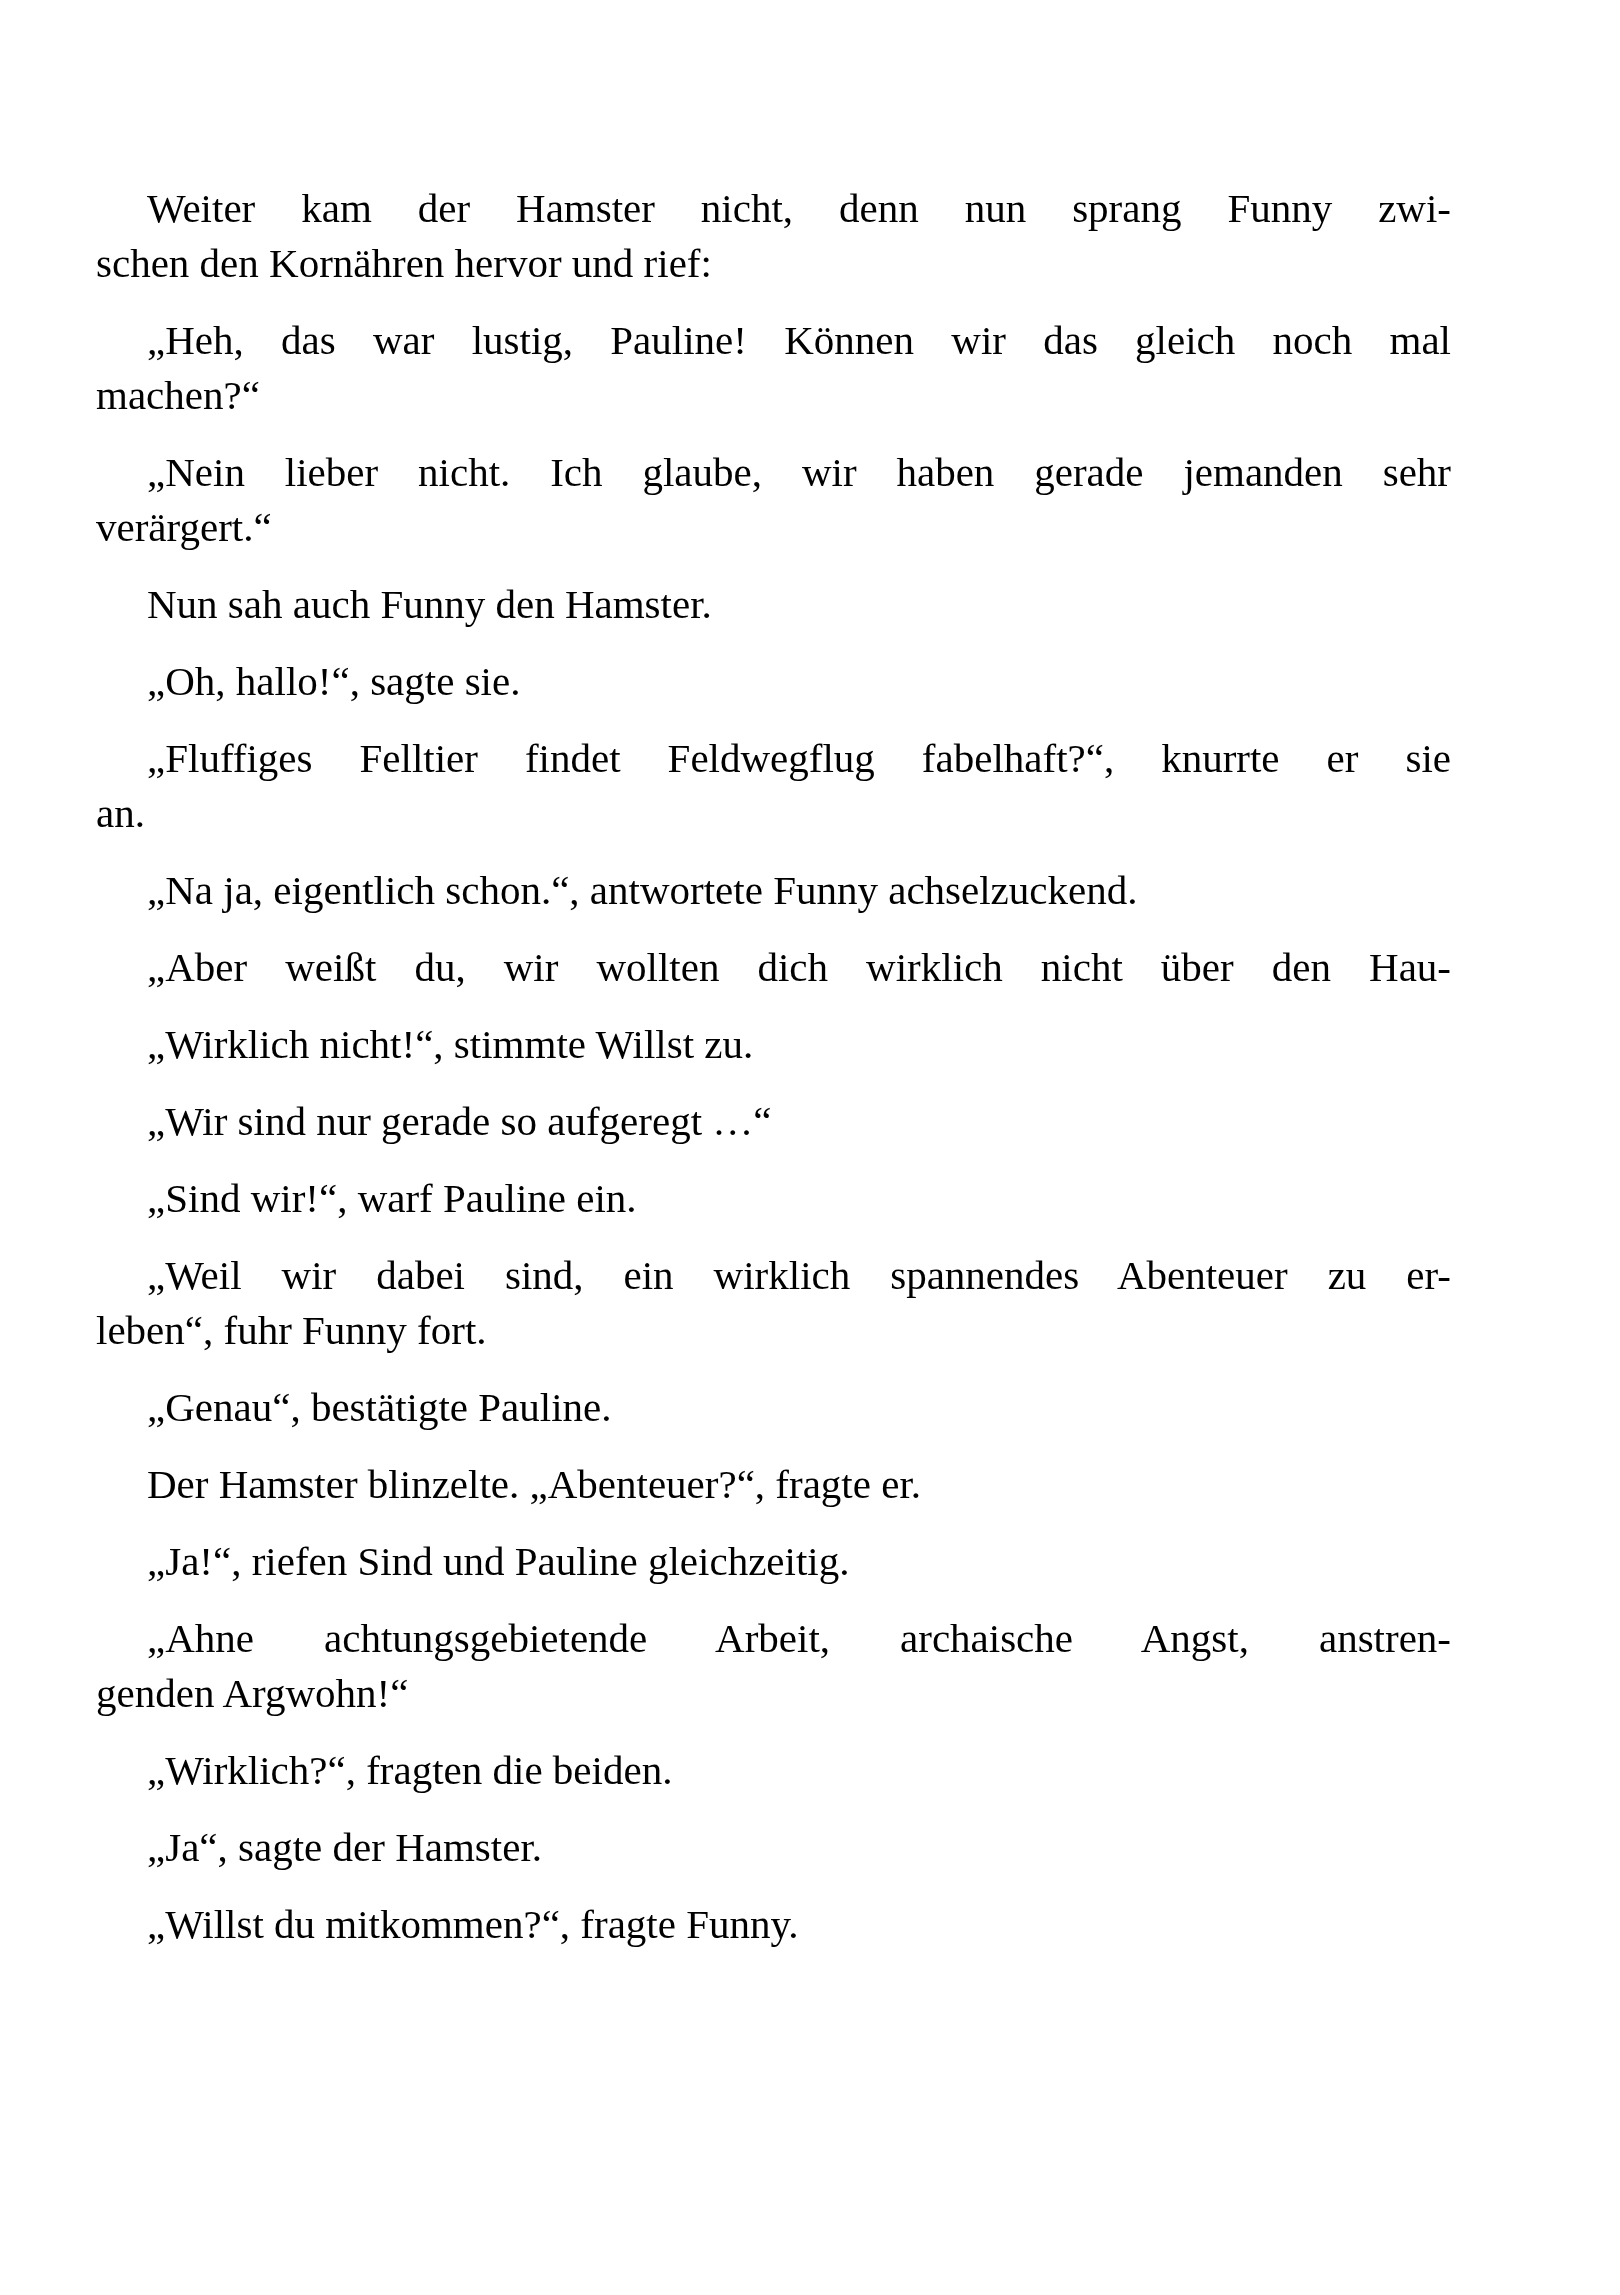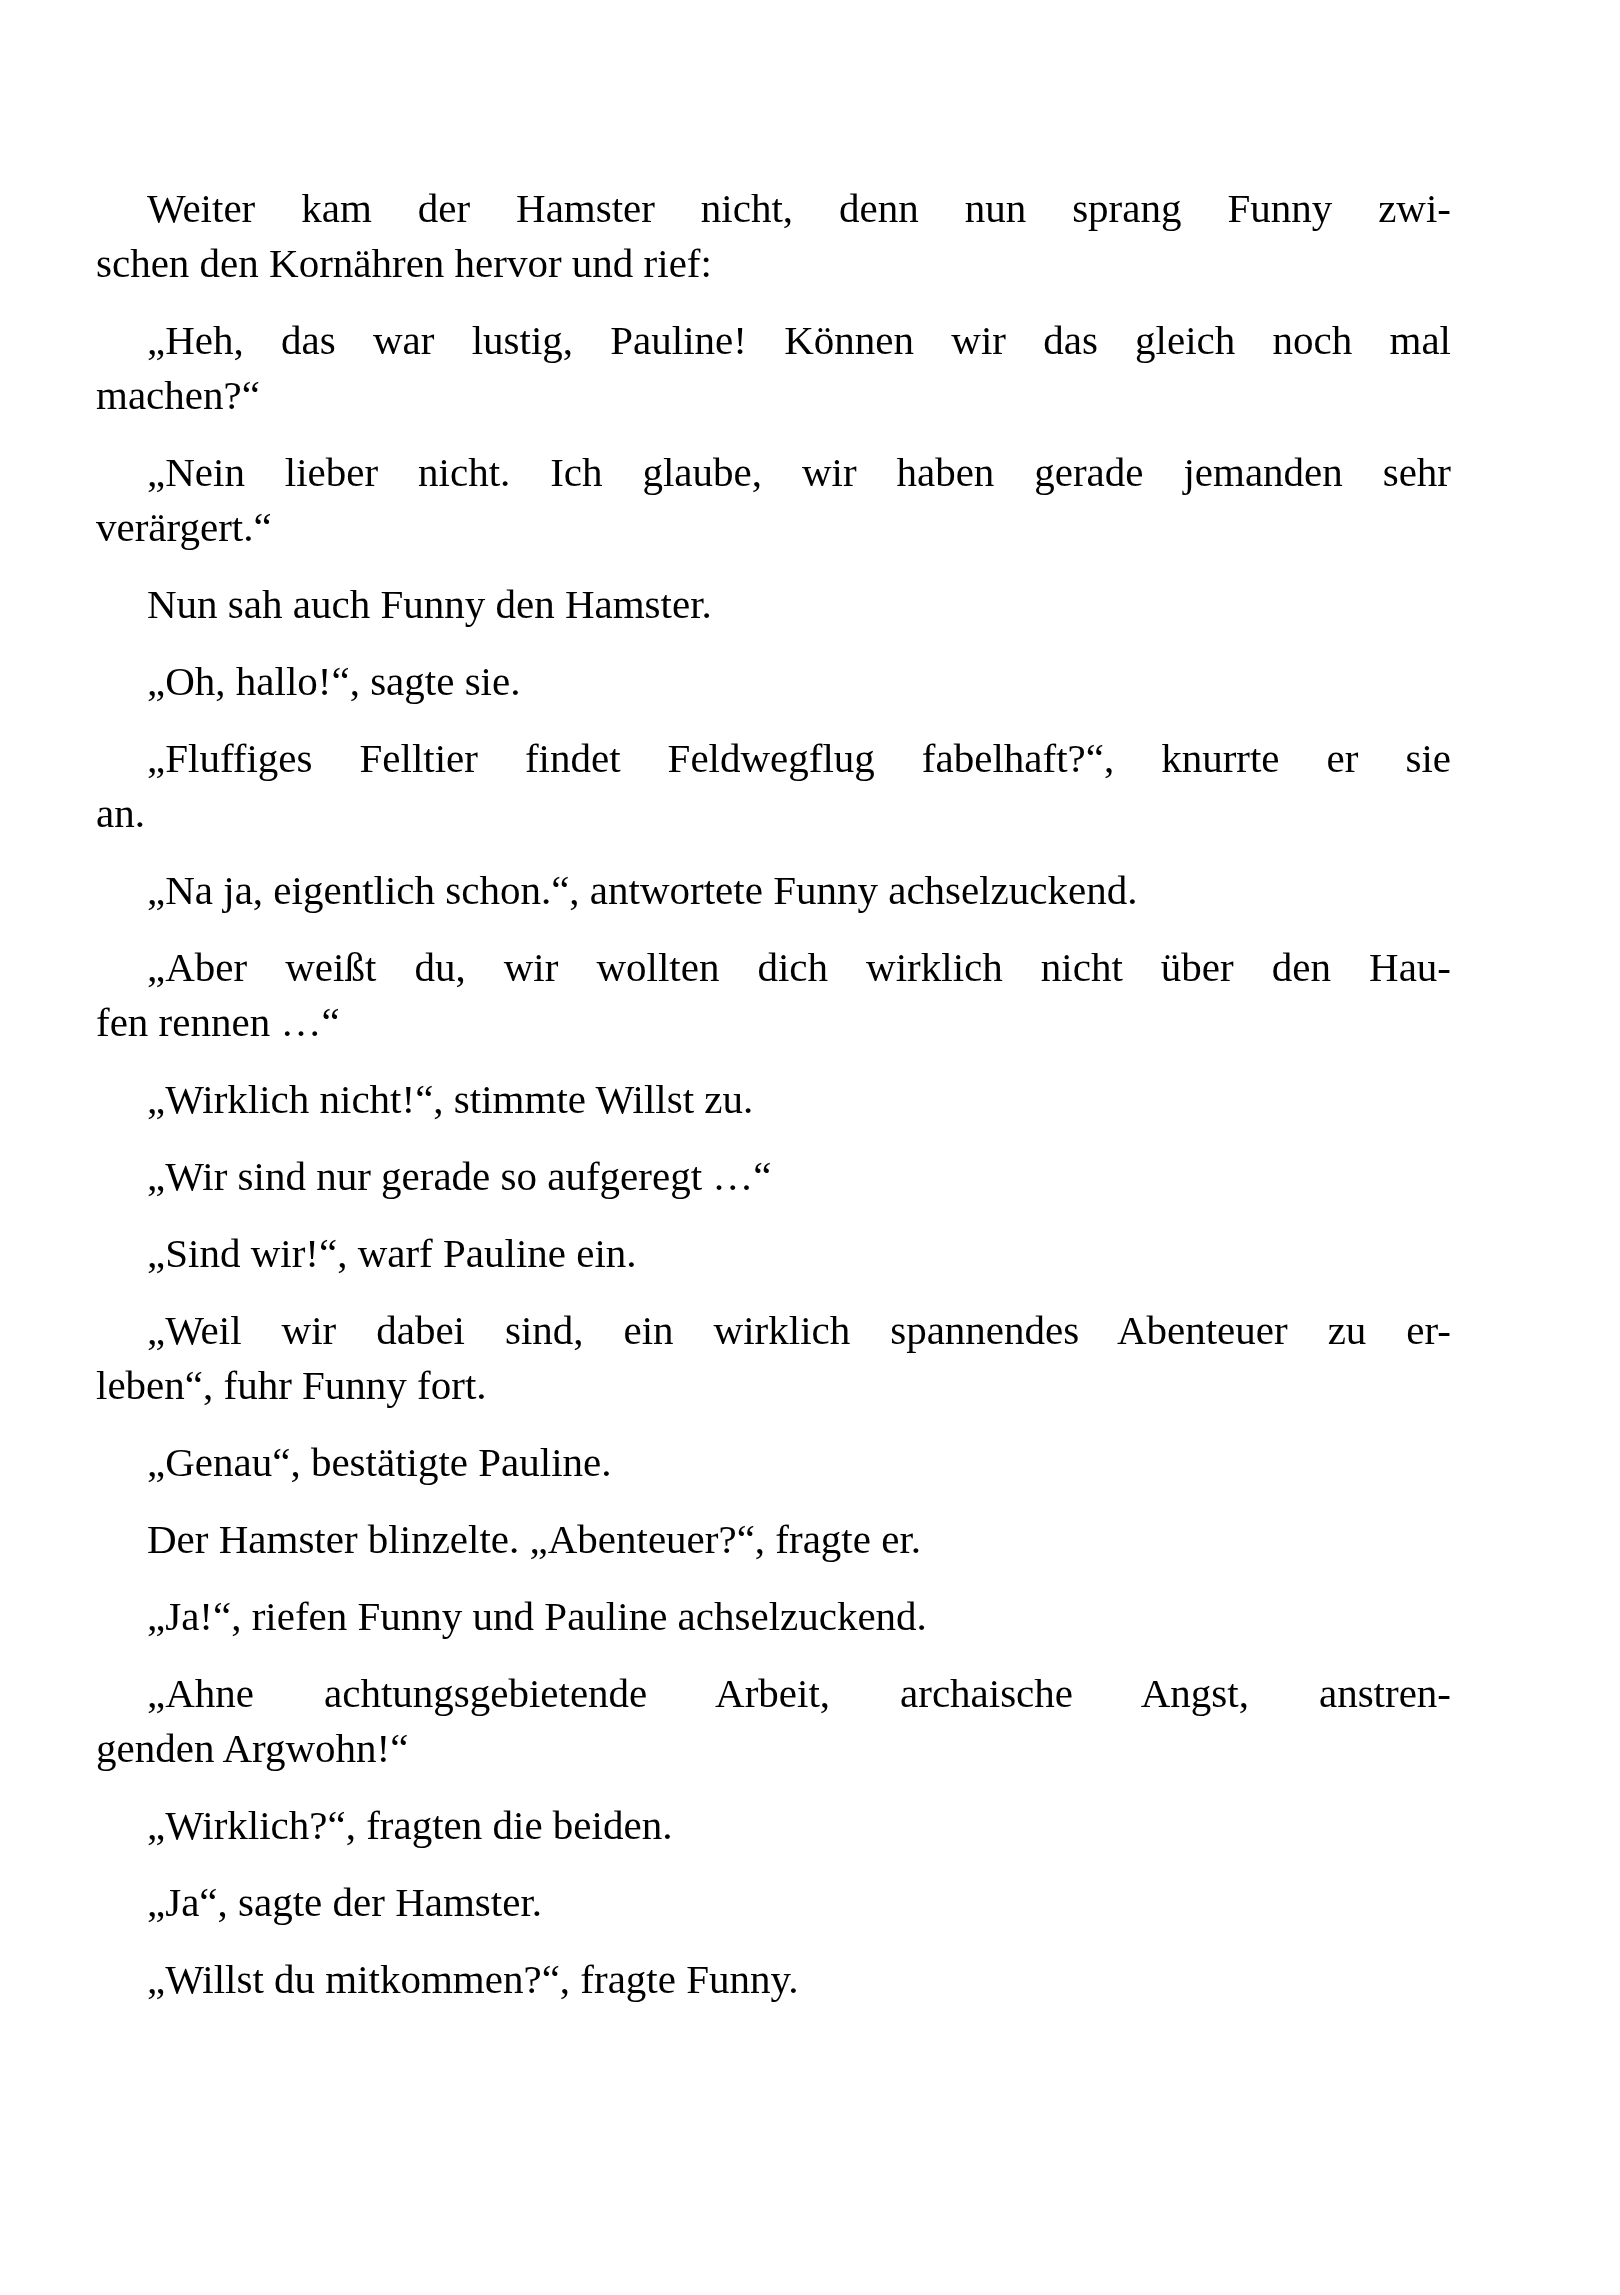--- a/index.html
+++ b/index.html
@@ -83,21 +83,20 @@
     <span class="line justify indent">„Fluffiges Felltier findet Feldwegflug fabelhaft?“, knurrte er sie</span>
     <span class="line last">an.</span>
   </p>
 
   <p class="para">
     <span class="line last indent">„Na ja, eigentlich schon.“, antwortete Funny achselzuckend.</span>
   </p>
 
   <p class="para">
     <span class="line justify indent">„Aber weißt du, wir wollten dich wirklich nicht über den Hau-</span>
-    <span class="line last">fen rennen …“</span>
   </p>
 
   <p class="para">
     <span class="line last indent">„Wirklich nicht!“, stimmte Willst zu.</span>
   </p>
 
   <p class="para">
     <span class="line last indent">„Wir sind nur gerade so aufgeregt …“</span>
   </p>
 
@@ -112,21 +111,21 @@
 
   <p class="para">
     <span class="line last indent">„Genau“, bestätigte Pauline.</span>
   </p>
 
   <p class="para">
     <span class="line last indent">Der Hamster blinzelte. „Abenteuer?“, fragte er.</span>
   </p>
 
   <p class="para">
-    <span class="line last indent">„Ja!“, riefen Funny und Pauline achselzuckend.</span>
+    <span class="line last indent">„Ja!“, riefen Sind und Pauline gleichzeitig.</span>
   </p>
 
   <p class="para">
     <span class="line justify indent">„Ahne achtungsgebietende Arbeit, archaische Angst, anstren-</span>
     <span class="line last">genden Argwohn!“</span>
   </p>
 
   <p class="para">
     <span class="line last indent">„Wirklich?“, fragten die beiden.</span>
   </p>

